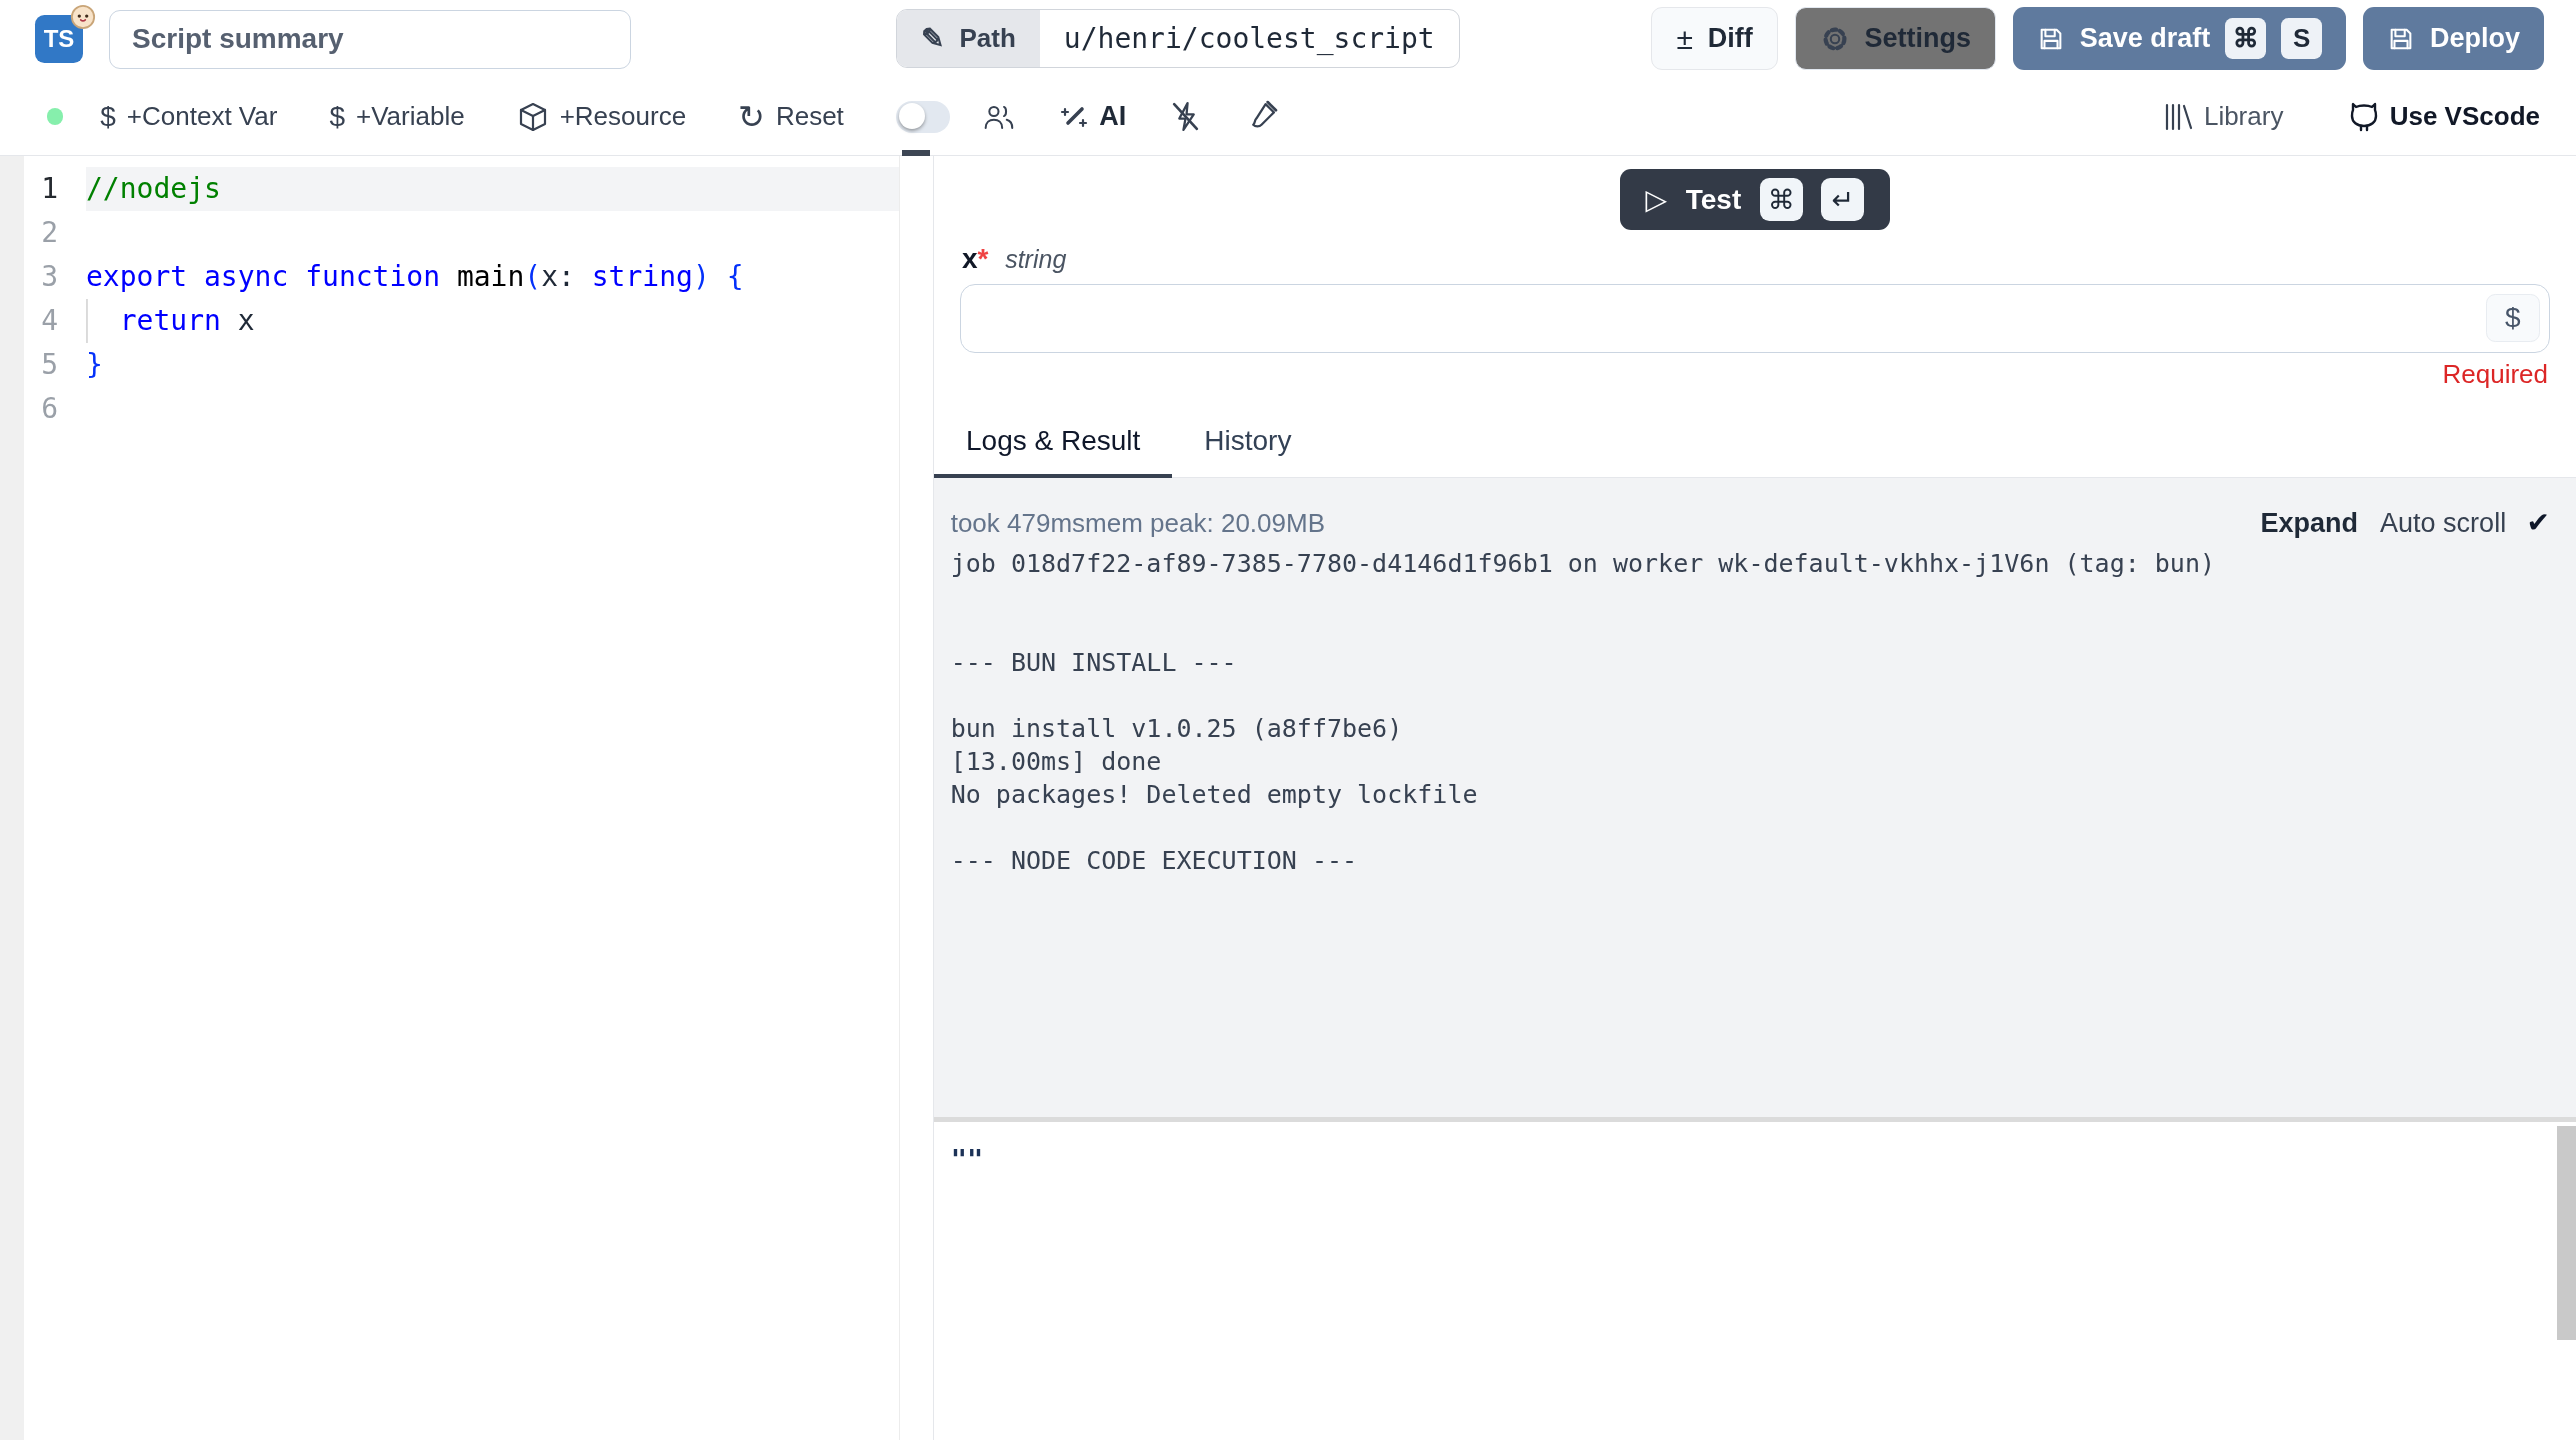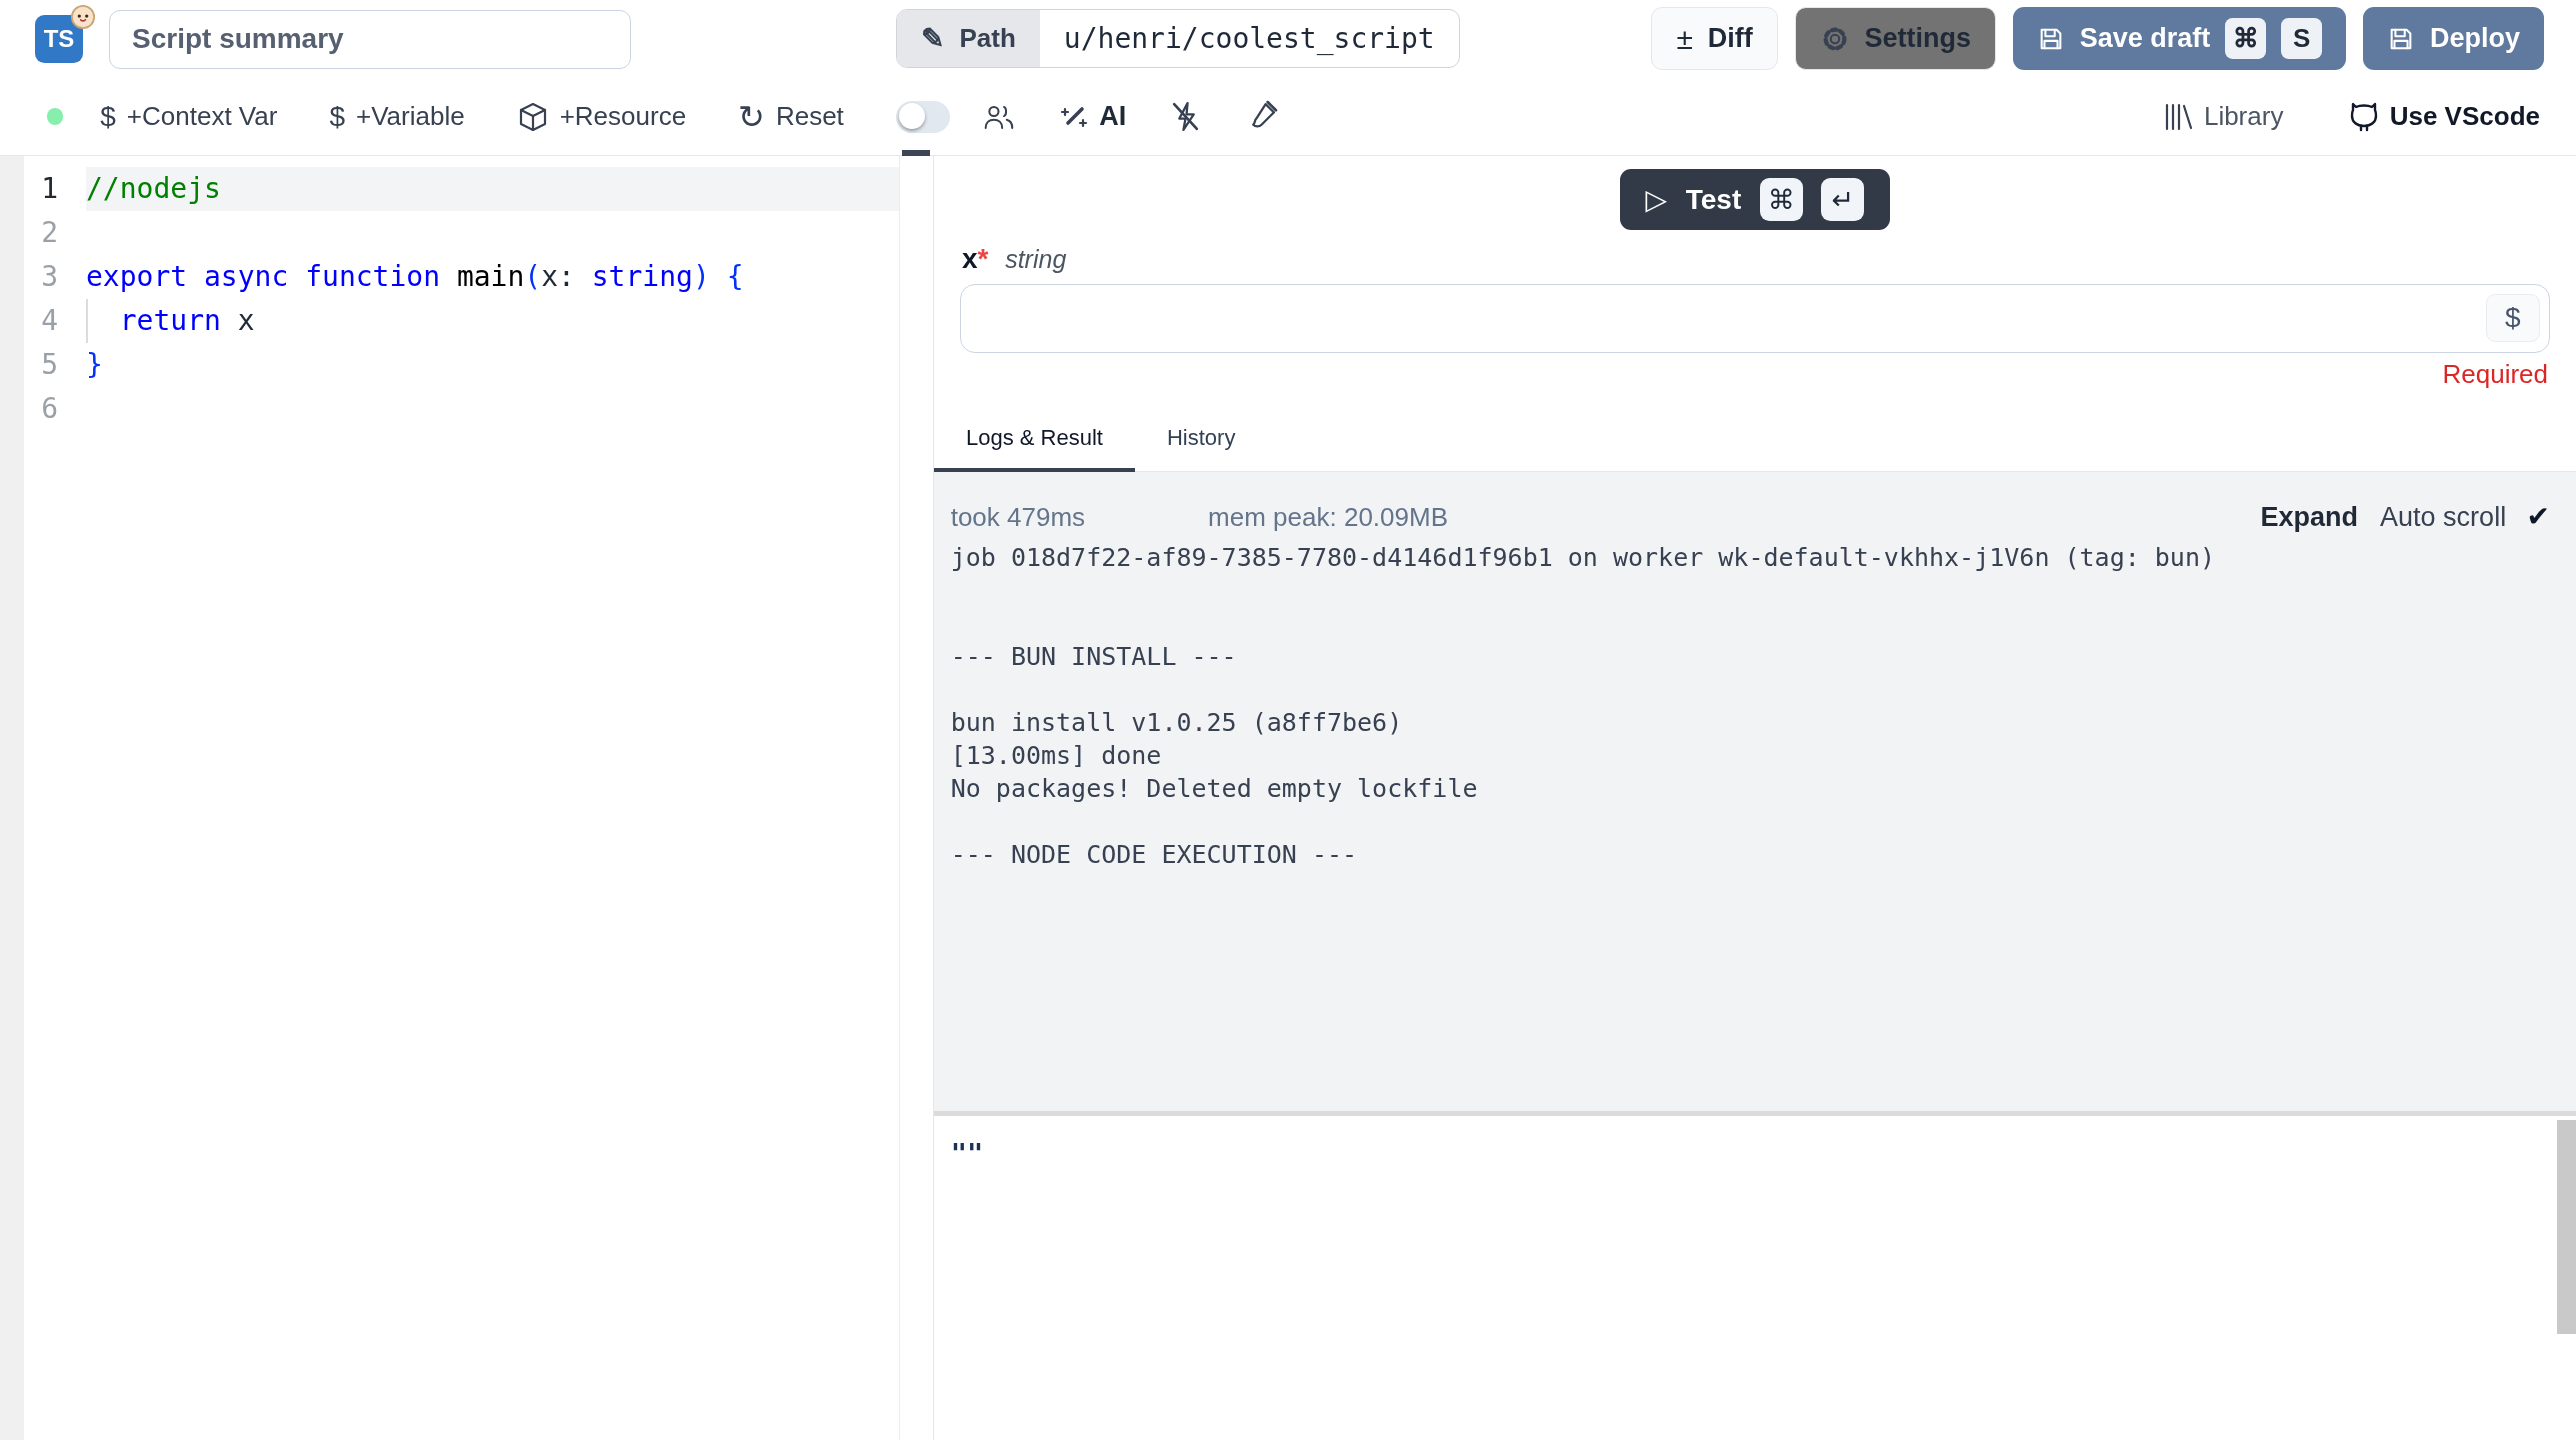--- a/index.html
+++ b/index.html
@@ -87,26 +87,26 @@
   .arg-type { font-size:25px; font-style:italic; color:#4b5563; margin-left:16.7px; }
   .arg-input-wrap { margin:9.3px 26px 0; position:relative; height:69px; border:1.9px solid #cbd5e1; border-radius:15px; background:#fff; }
   .arg-input { width:100%; height:100%; border:none; outline:none; background:transparent; border-radius:15px;
                font-size:26px; padding:0 85px 0 18.6px; font-family:"Liberation Sans",sans-serif; }
   .dollar-btn { position:absolute; right:9.3px; top:8.4px; width:54px; height:48px; background:#f8fafc;
                 border:1.9px solid #e8ecf1; border-radius:9.3px; color:#475569; font-size:28px;
                 display:flex; align-items:center; justify-content:center; cursor:pointer; }
   .required-row { margin:5.6px 28px 0; text-align:right; color:#dc2626; font-size:26px; height:35px; }
 
   .tabs { margin-top:18.6px; display:flex; border-bottom:1.9px solid #e5e7eb; }
-  .tab { font-size:22px; padding:13px 32px 16.7px; color:#334155; cursor:pointer; }
+  .tab { font-size:28px; padding:13px 32px 16.7px; color:#334155; cursor:pointer; }
   .tab.active { color:#0f172a; border-bottom:5.6px solid #374151; margin-bottom:-1.9px; font-weight:500; }
 
   .log-panel { background:#f2f3f5; height:639px; padding-left:16.7px; overflow:hidden; }
   .log-meta { height:61px; display:flex; align-items:flex-end; font-size:26px; color:#64748b; padding-right:26px; }
-  .meta-mem { margin-left:123px; }
+  .meta-mem { }
   .meta-spacer { flex:1; }
   .meta-expand { font-size:27px; font-weight:700; color:#1f2937; cursor:pointer; }
   .meta-autoscroll { margin-left:22px; color:#374151; font-size:27px; }
   .meta-check { margin-left:20.4px; color:#0f172a; font-size:28px; cursor:pointer; }
   .log-output { margin-top:7.4px; font-family:"DejaVu Sans Mono",monospace; font-size:25px; line-height:33px; color:#374151; }
 
   .log-divider { height:4.6px; background:#dbdbdb; cursor:row-resize; }
   .result-area { flex:1; background:#fff; position:relative; }
   .result-value { margin:22px 0 0 16.7px; font-family:"DejaVu Sans Mono",monospace; font-size:27px; font-weight:bold; color:#1c3257; }
   .scroll-thumb { position:absolute; right:0; top:4.6px; width:18.6px; height:214px; background:#c9c9c9; }

